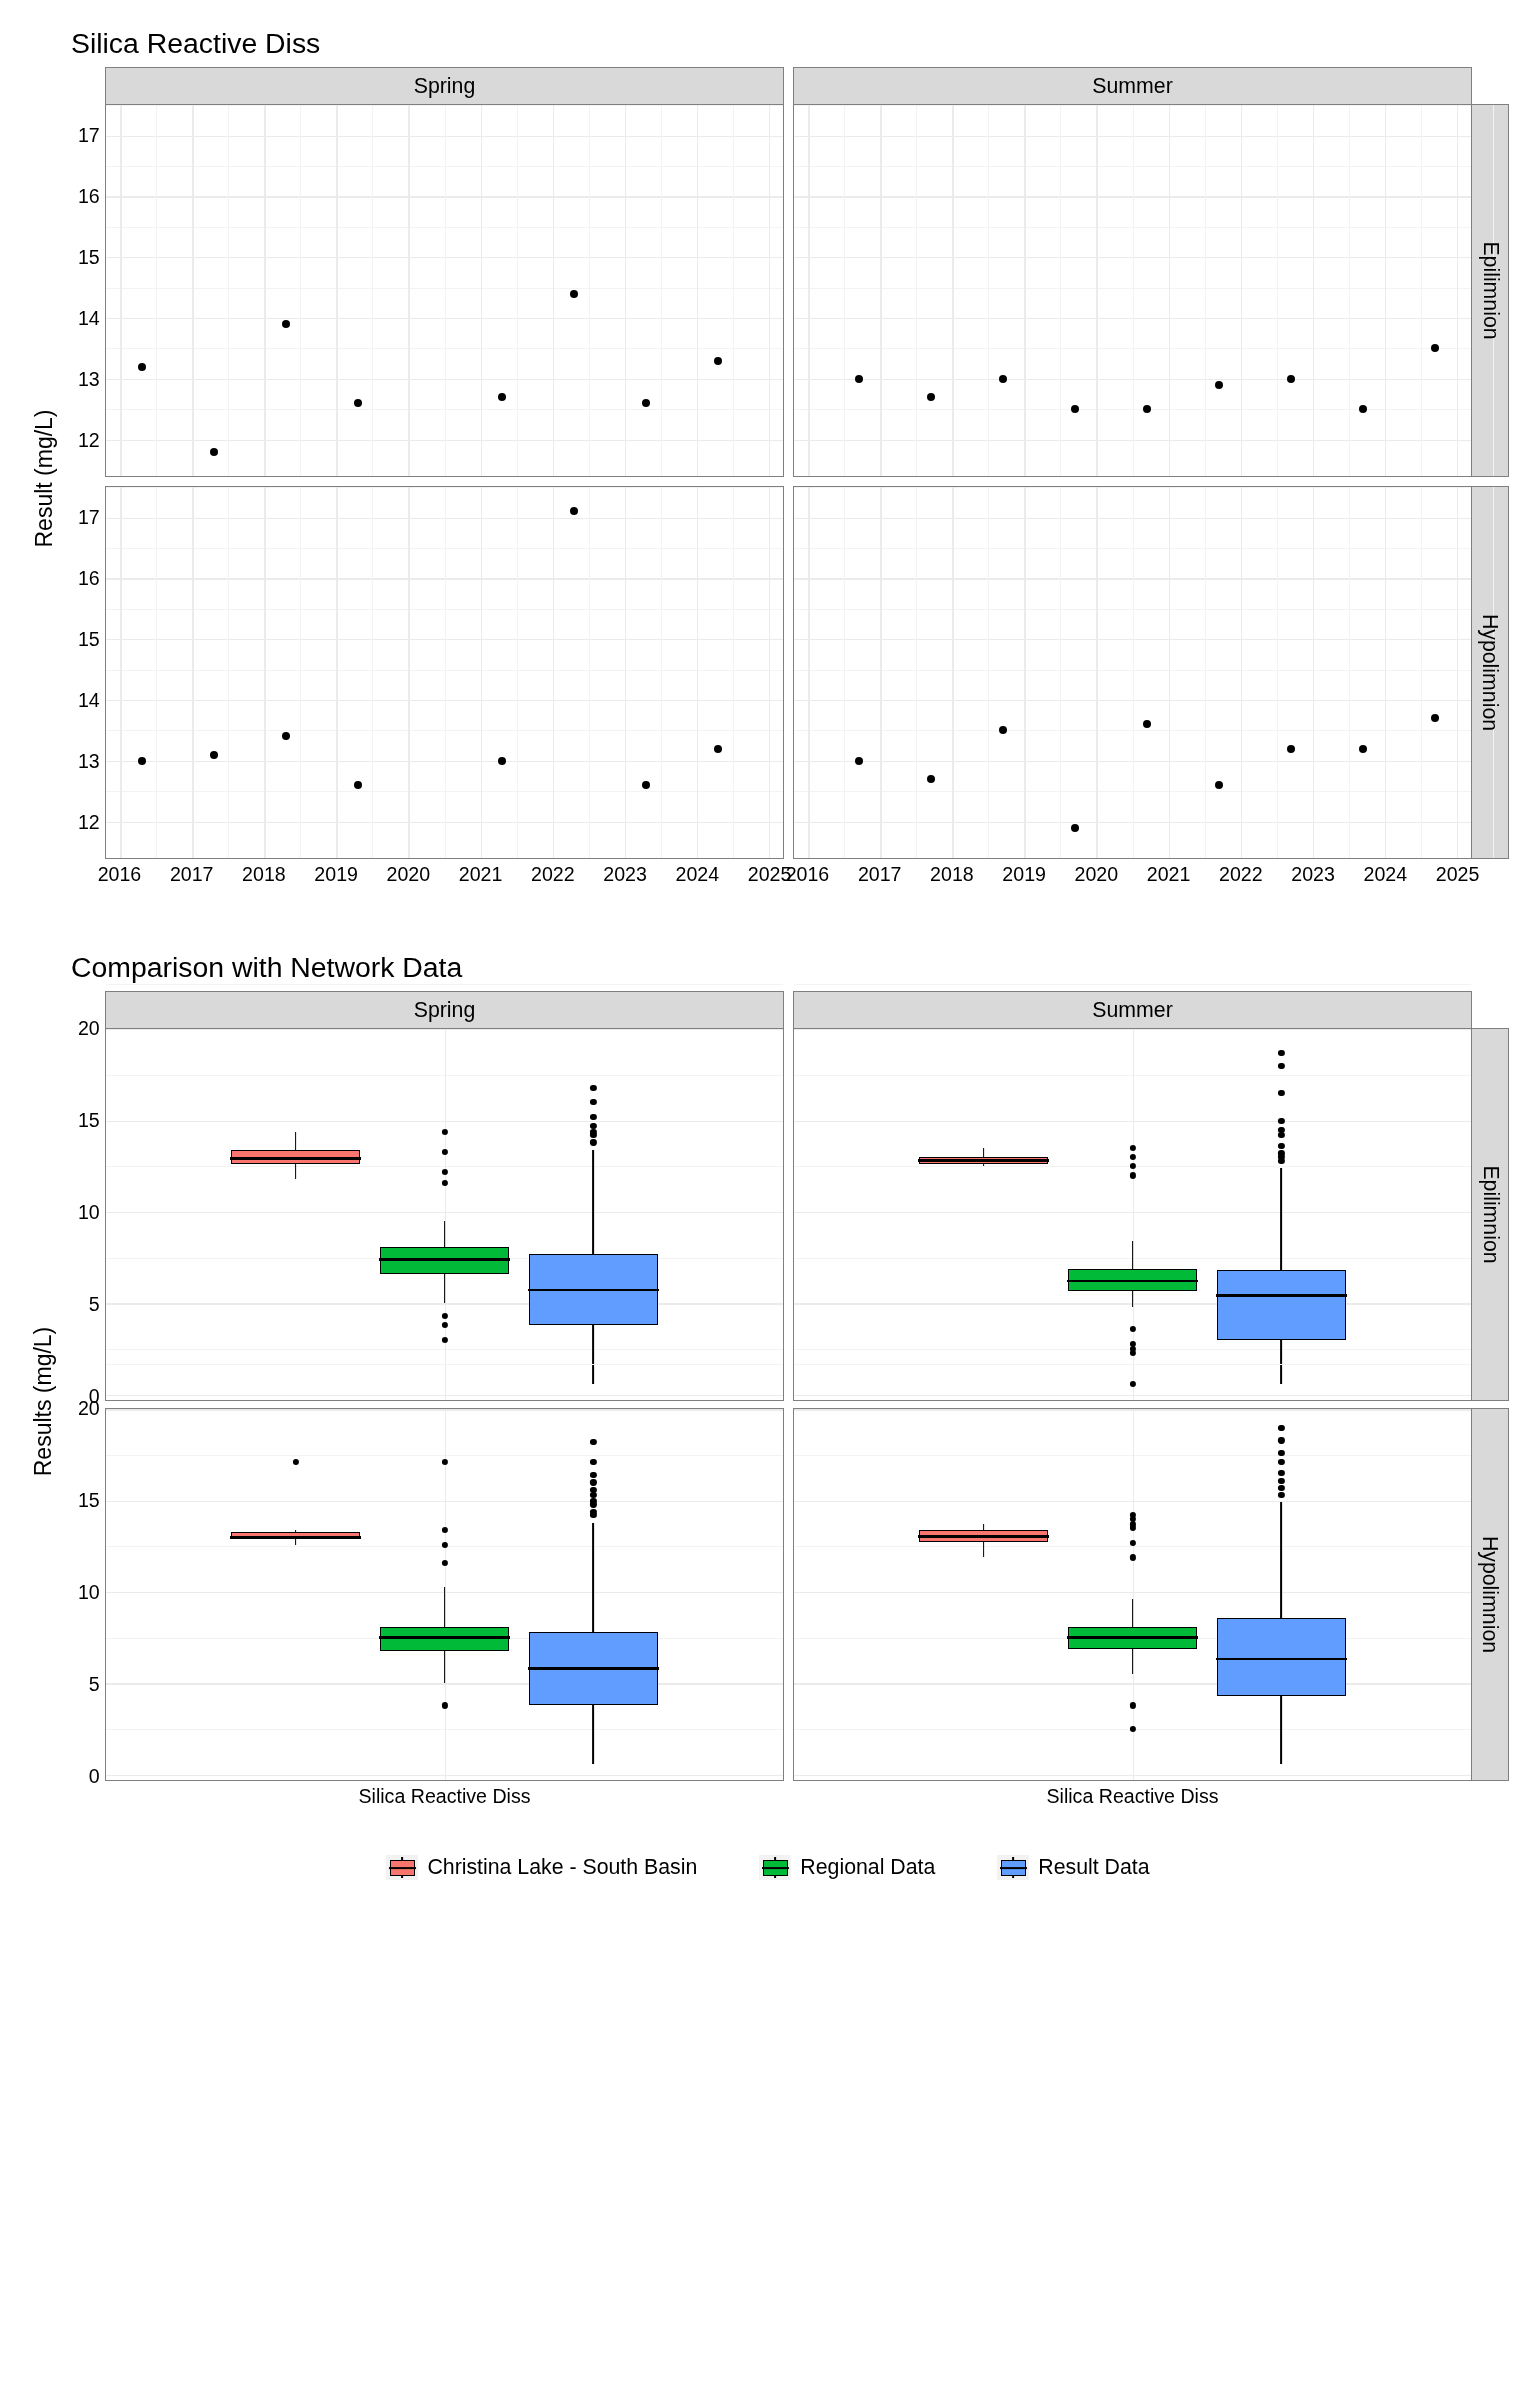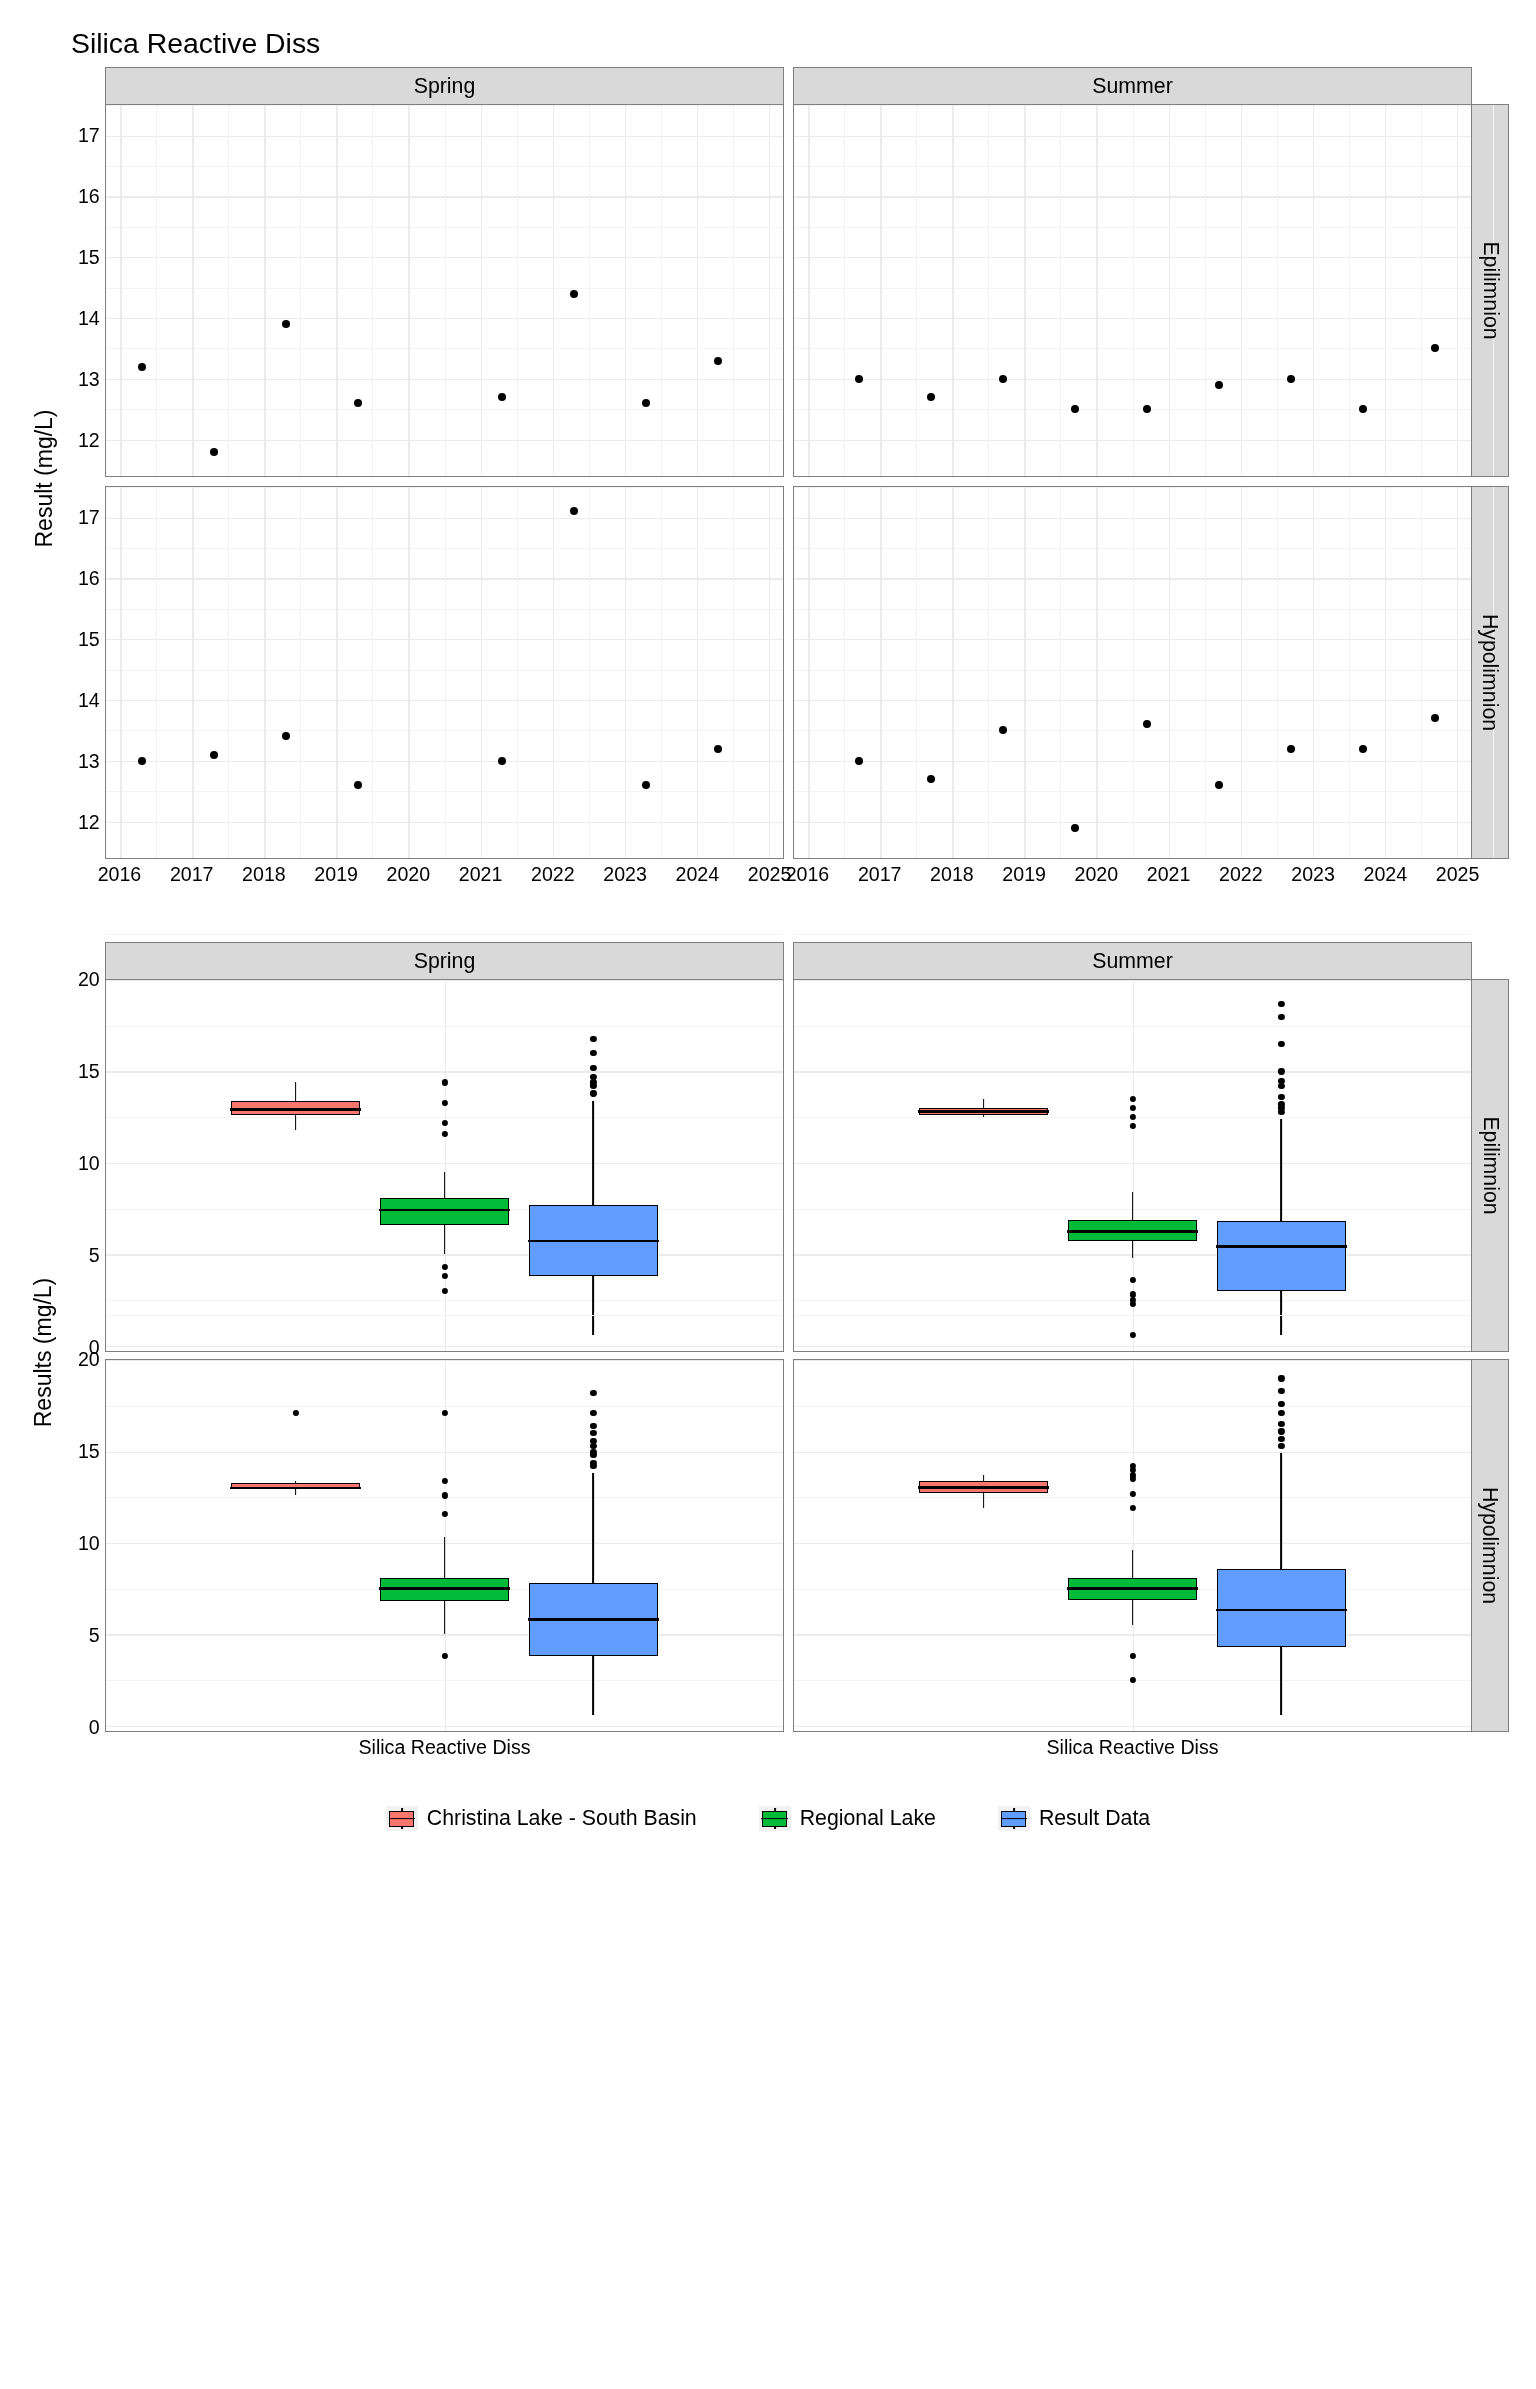--- a/index.html
+++ b/index.html
@@ -408,20 +408,21 @@
             <div class="xtick" style="left: 87.234%;">2024</div>
             <div class="xtick" style="left: 97.8723%;">2025</div>
           </div>
       <div class="spacer-right"></div>
     </div>
   </div>
 </div>
 
 <div style="height:53px;"></div>
 
+<div class="chart-title">Comparison with Network Data</div>
 
 <div id="chart2" style="display:flex;">
   <div class="yaxis-label">
     <span>Results (mg/L)</span>
   </div>
   <div style="flex:1; display:flex; flex-direction:column;">
     <div style="display:flex;">
       <div style="width:44px;"></div>
       <div class="strip-top" style="flex:1;">Spring</div>
       <div style="width:9px;"></div>
@@ -649,21 +650,21 @@
           <div class="legend-whisk"></div>
           <div class="legend-box" style="background:#F8766D;"></div>
         </div>
     <span>Christina Lake - South Basin</span>
   </div>
   <div class="legend-item">
     <div class="legend-key">
           <div class="legend-whisk"></div>
           <div class="legend-box" style="background:#00BA38;"></div>
         </div>
-    <span>Regional Lake</span>
+    <span>Regional Data</span>
   </div>
   <div class="legend-item">
     <div class="legend-key">
           <div class="legend-whisk"></div>
           <div class="legend-box" style="background:#619CFF;"></div>
         </div>
     <span>Result Data</span>
   </div>
 </div>
 

